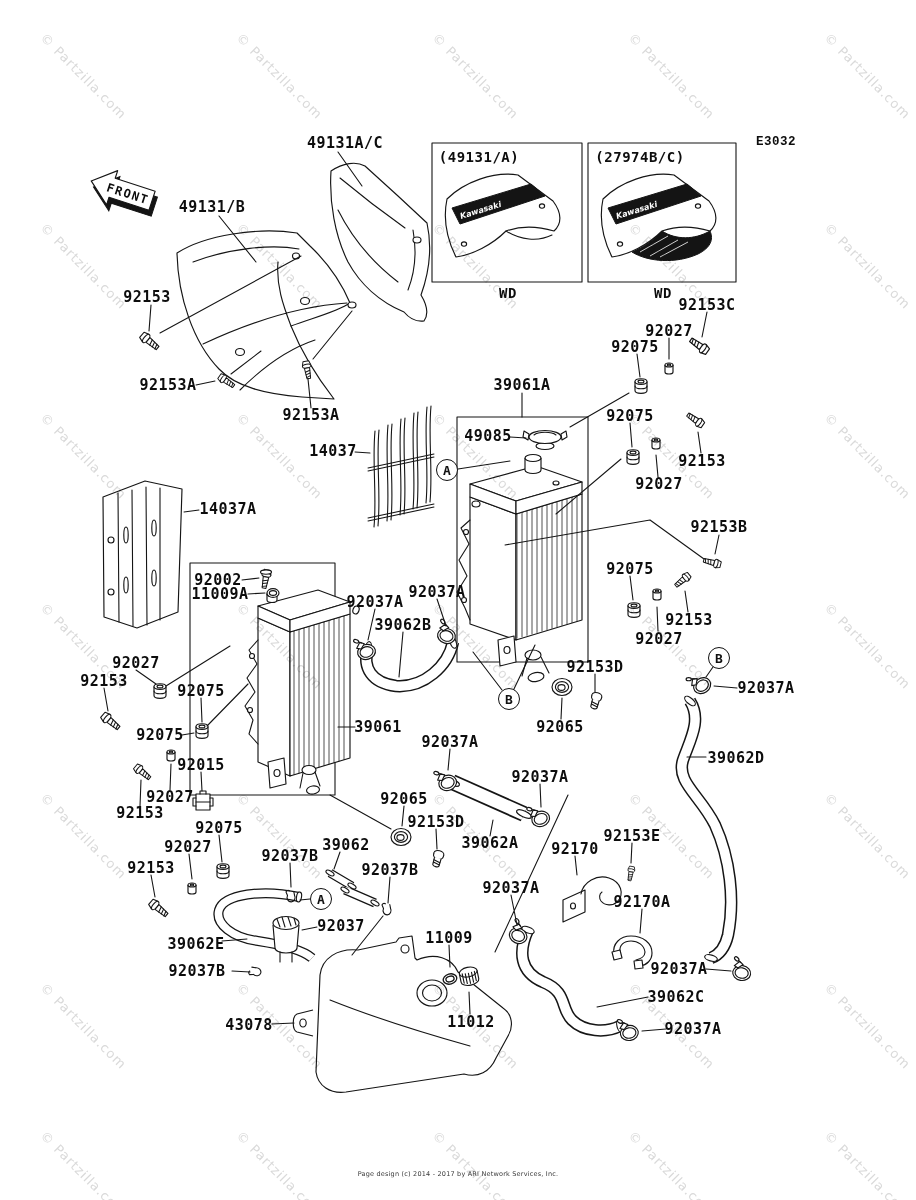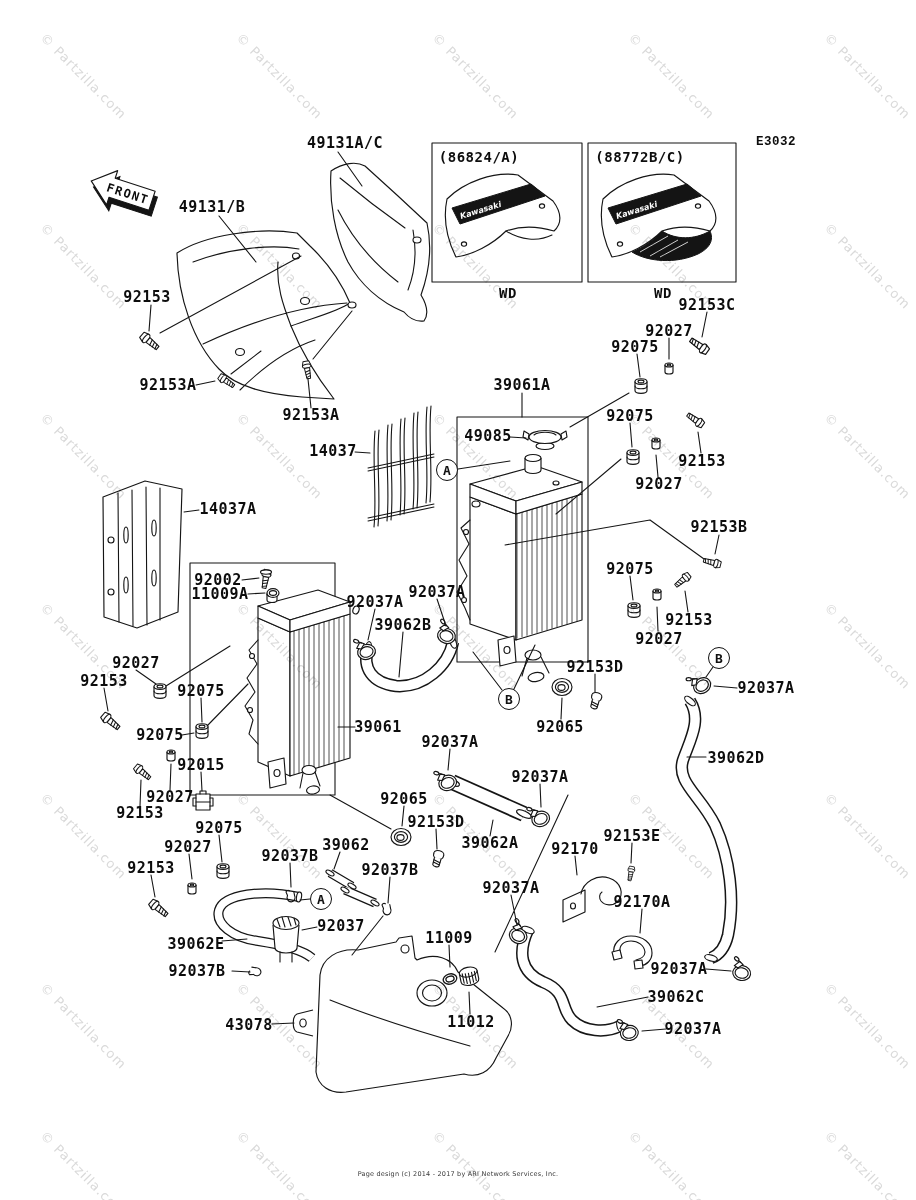--- a/index.html
+++ b/index.html
@@ -367,22 +367,22 @@
       <span class="wm" style="left: 48px; top: 1128px;">© Partzilla.com</span>
       <span class="wm" style="left: 244px; top: 1128px;">© Partzilla.com</span>
       <span class="wm" style="left: 440px; top: 1128px;">© Partzilla.com</span>
       <span class="wm" style="left: 636px; top: 1128px;">© Partzilla.com</span>
       <span class="wm" style="left: 832px; top: 1128px;">© Partzilla.com</span>
     </div>
 
   <div class="layer">
       <div class="part-label" style="left: 345px; top: 143px;">49131A/C</div>
       <div class="part-label" style="left: 212px; top: 207px;">49131/B</div>
-      <div class="part-label" style="left: 479px; top: 157px; font-size: 14px;">(86824/A)</div>
-      <div class="part-label" style="left: 640px; top: 157px; font-size: 14px;">(88772B/C)</div>
+      <div class="part-label" style="left: 479px; top: 157px; font-size: 14px;">(49131/A)</div>
+      <div class="part-label" style="left: 640px; top: 157px; font-size: 14px;">(27974B/C)</div>
       <div class="part-label" style="left: 508px; top: 293px; font-size: 14px;">WD</div>
       <div class="part-label" style="left: 663px; top: 293px; font-size: 14px;">WD</div>
       <div class="part-label" style="left: 776px; top: 142px; font-size: 12.5px; font-family: Liberation Mono, monospace;">E3032</div>
       <div class="part-label" style="left: 147px; top: 297px;">92153</div>
       <div class="part-label" style="left: 168px; top: 385px;">92153A</div>
       <div class="part-label" style="left: 311px; top: 415px;">92153A</div>
       <div class="part-label" style="left: 707px; top: 305px;">92153C</div>
       <div class="part-label" style="left: 669px; top: 331px;">92027</div>
       <div class="part-label" style="left: 635px; top: 347px;">92075</div>
       <div class="part-label" style="left: 522px; top: 385px;">39061A</div>

